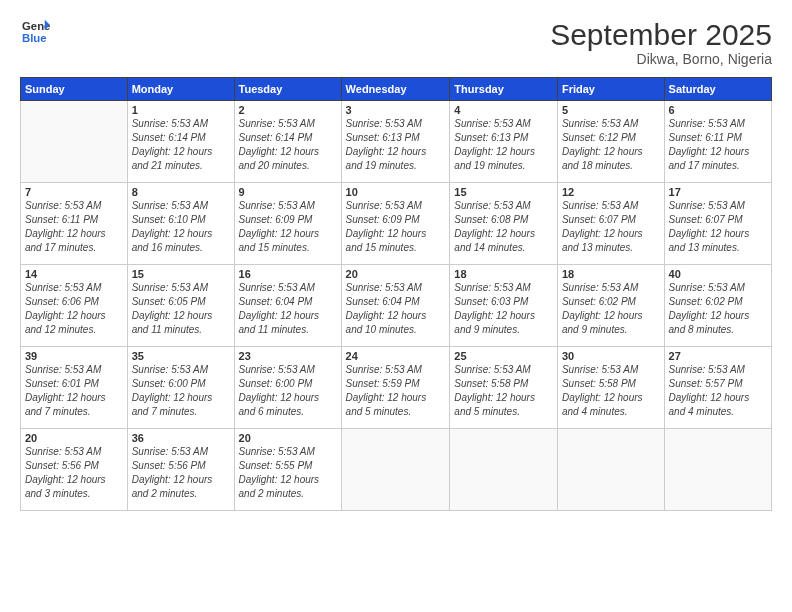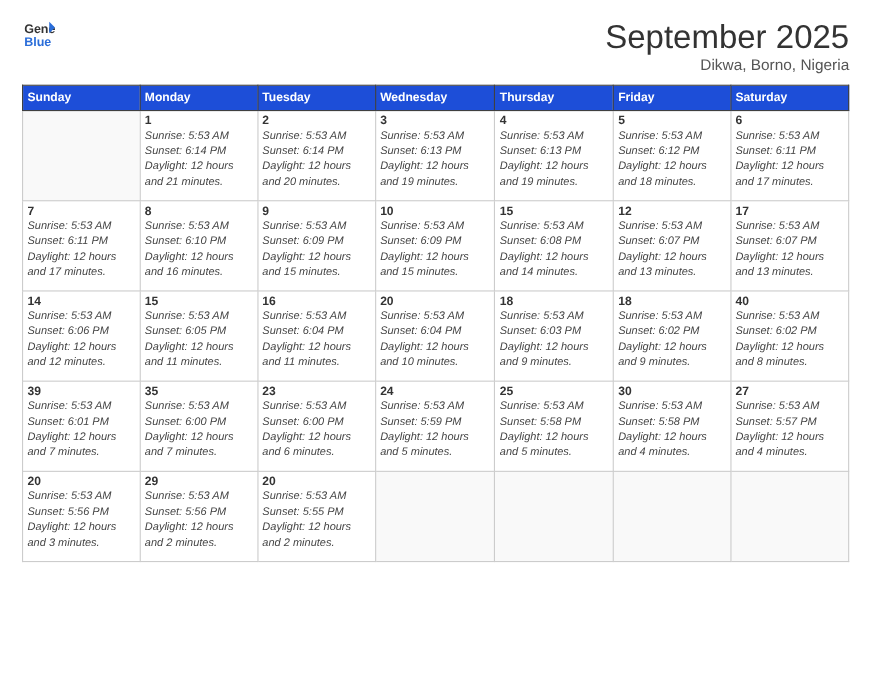--- a/index.html
+++ b/index.html
@@ -318,21 +318,21 @@
         </tr>
         <tr>
           <td>
             <div class="day-num">20</div>
             <div class="day-info" style="white-space: pre-line;">Sunrise: 5:53 AM
 Sunset: 5:56 PM
 Daylight: 12 hours
 and 3 minutes.</div>
           </td>
           <td>
-            <div class="day-num">29</div>
+            <div class="day-num">36</div>
             <div class="day-info" style="white-space: pre-line;">Sunrise: 5:53 AM
 Sunset: 5:56 PM
 Daylight: 12 hours
 and 2 minutes.</div>
           </td>
           <td>
             <div class="day-num">20</div>
             <div class="day-info" style="white-space: pre-line;">Sunrise: 5:53 AM
 Sunset: 5:55 PM
 Daylight: 12 hours

